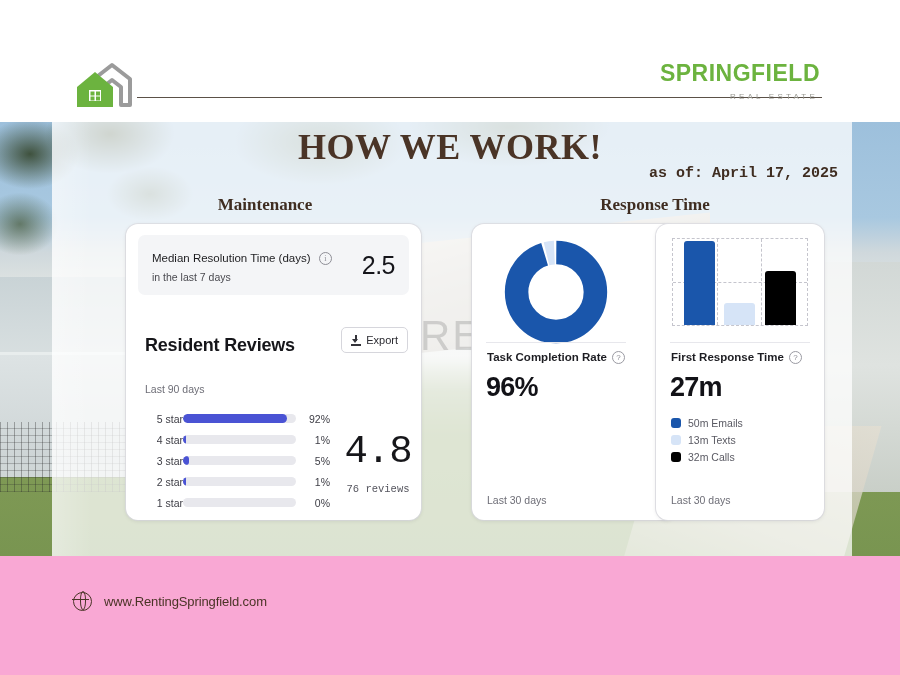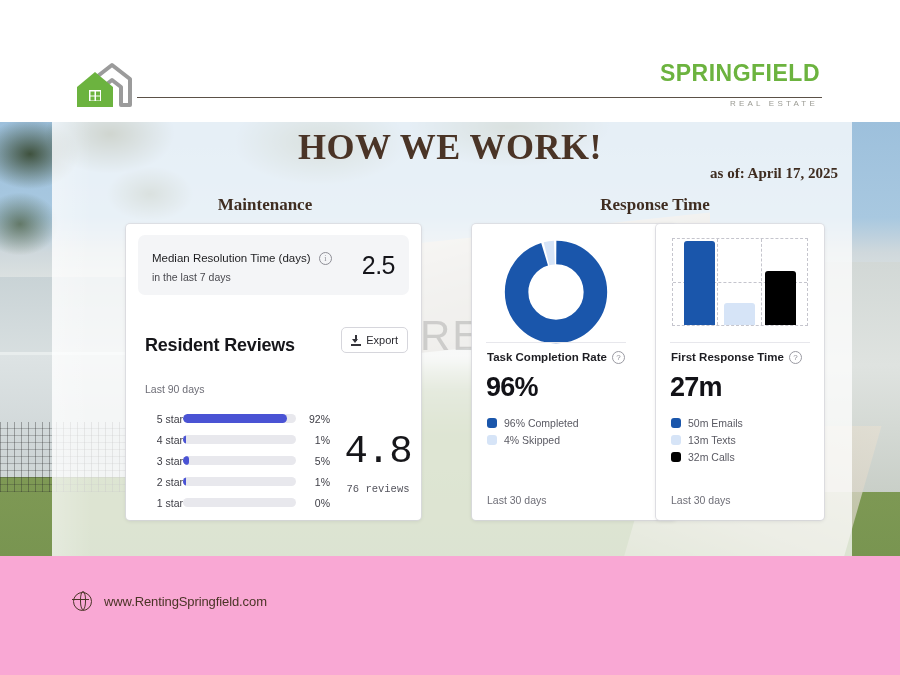--- a/index.html
+++ b/index.html
@@ -51,21 +51,21 @@
     font-weight: bold;
     letter-spacing: 0.5px;
     color: #6cb33f;
     display: block;
   }
   .brand-sub {
     font-size: 8px;
     letter-spacing: 3.2px;
     color: #9a9a93;
     display: block;
-    margin-top: 15px;
+    margin-top: 8px;
     margin-right: 2px;
   }
 
   
   .band {
     position: absolute;
     left: 0;
     top: 122px;
     width: 900px;
     height: 434px;
@@ -192,21 +192,21 @@
     font-weight: bold;
     color: #4a3426;
     letter-spacing: 0.5px;
     margin: 0;
   }
   .asof {
     position: absolute;
     right: 62px;
     top: 165px;
     z-index: 5;
-    font-family: Liberation Serif, serif;
+    font-family: Liberation Mono, monospace;
     font-size: 15px;
     font-weight: bold;
     color: #3f2d21;
   }
 
   
   .sec-head {
     position: absolute;
     z-index: 5;
     font-family: "Liberation Serif", serif;
@@ -215,21 +215,21 @@
     color: #3f2d21;
     text-align: center;
   }
   #sec-maintenance { left: 145px; top: 195px; width: 240px; }
   #sec-response    { left: 530px; top: 195px; width: 250px; }
 
   
   .card {
     position: absolute;
     background: #ffffff;
-    border-radius: 4px;
+    border-radius: 12px;
     box-shadow: 0 1px 4px rgba(20,20,30,0.10), 0 0 0 1px rgba(225,225,230,0.8);
     z-index: 6;
   }
   #card-maintenance { left: 126px; top: 224px; width: 295px; height: 296px; }
   #card-task        { left: 472px; top: 224px; width: 168px; height: 296px; padding-left: 36px; }
   #card-response    { left: 656px; top: 224px; width: 168px; height: 296px; }
 
   
   .mrt {
     position: absolute;
@@ -658,30 +658,20 @@
   </div>
 
   <div class="card-div"></div>
 
   <div class="metric-label">
     <span>Task Completion Rate</span><span class="qicon">?</span>
   </div>
 
   <div class="metric-big">96%</div>
 
-  <div class="legend" id="task-legend">
-      <div class="leg-row">
-        <span class="leg-dot" style="background: rgb(26, 86, 171);"></span>
-        <span class="leg-txt">96% Completed</span>
-      </div>
-      <div class="leg-row">
-        <span class="leg-dot" style="background: rgb(214, 228, 247);"></span>
-        <span class="leg-txt">4% Skipped</span>
-      </div>
-    </div>
 
   <div class="card-foot">Last 30 days</div>
 </div>
 
 <div class="card" id="card-response">
 
   <div class="mini-chart" id="resp-chart">
     <div class="mini-grid-v" style="left:33%"></div>
     <div class="mini-grid-v" style="left:66%"></div>
     <div class="mini-grid-h" style="top:50%"></div>

